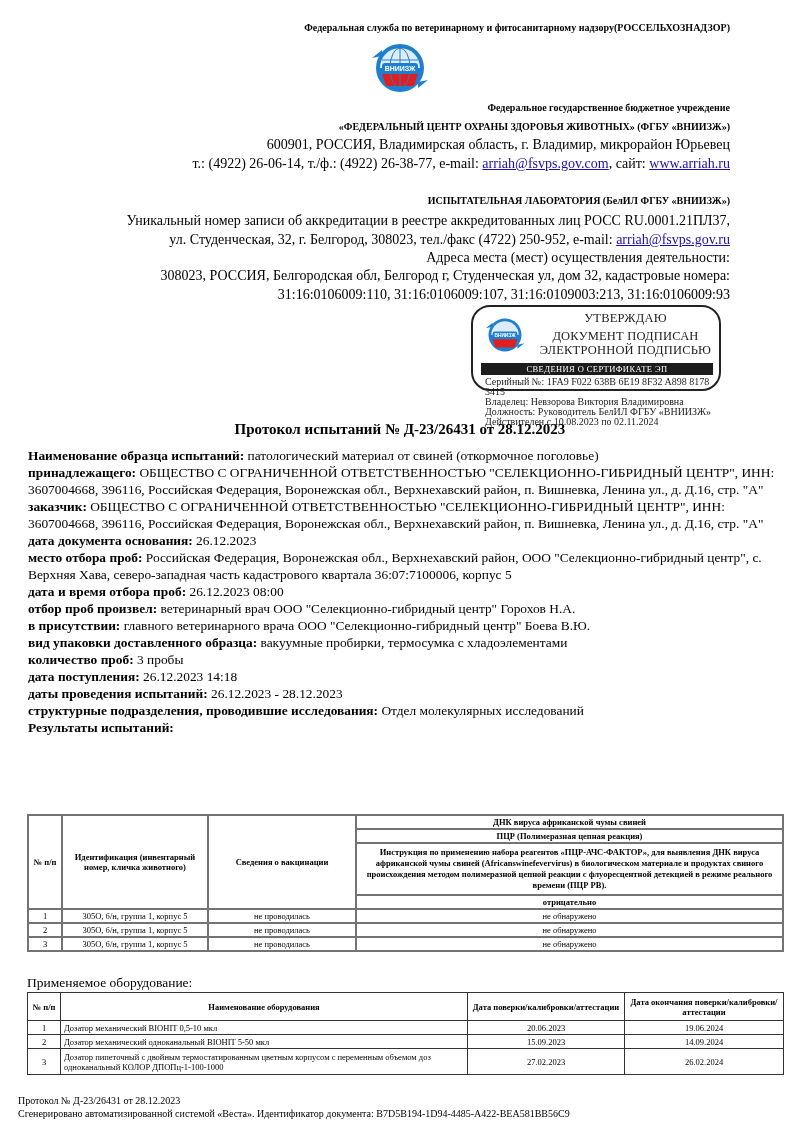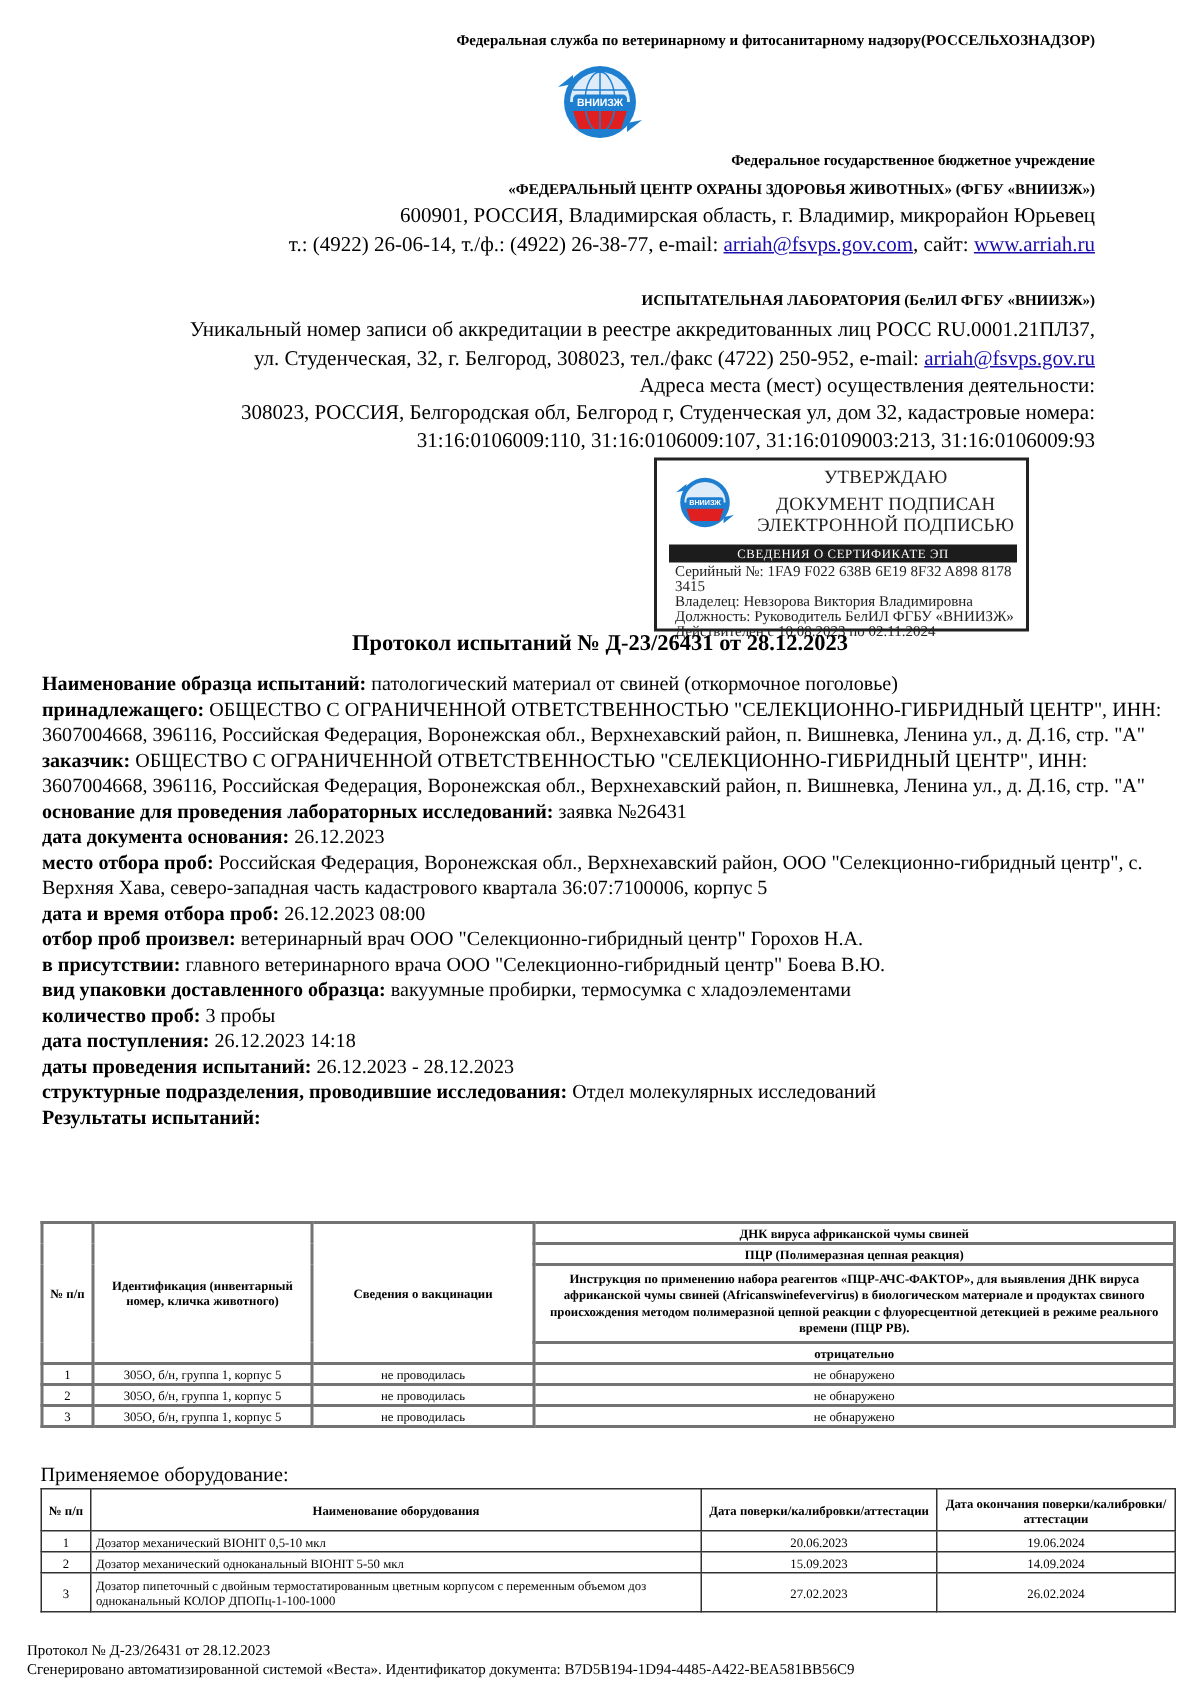--- a/index.html
+++ b/index.html
@@ -5,22 +5,22 @@
   html, body { margin: 0; padding: 0; background: #ffffff; }
   body { width: 800px; height: 1132px; position: relative; overflow: hidden;
          font-family: "Liberation Serif", serif; color: #000; }
   .abs { position: absolute; }
   .center { left: 0; width: 688px; text-align: right; margin-left: 42px; }
   .h-small { font-size: 10px; font-weight: bold; }
   .line10 { font-size: 14px; line-height: 14px; }
   a.lnk { color: #1a0dab; text-decoration: underline; }
   .logo { position: absolute; }
   
-  .stamp { position: absolute; left: 436px; top: 305px; width: 250px; height: 116px;
-           border: 2px solid #222; border-radius: 0; box-sizing: border-box; background: #fff; }
+  .stamp { position: absolute; left: 471px; top: 305px; width: 250px; height: 86px;
+           border: 2px solid #222; border-radius: 19px; box-sizing: border-box; background: #fff; }
   .stamp-title { position: absolute; left: 60px; width: 185px; text-align: center;
                  font-size: 12.5px; line-height: 14px; color: #222; letter-spacing: 0.2px; }
   .stamp-bar { position: absolute; left: 8px; top: 56px; width: 232px; height: 12px;
                background: #1c1c1c; color: #fff; font-size: 8.5px; text-align: center; line-height: 12px; letter-spacing: 0.4px; }
   .stamp-info { position: absolute; left: 12px; top: 70px; font-size: 10px; line-height: 10px; color: #222; }
   .protocol-title { position: absolute; left: 0; width: 800px; top: 421px; text-align: center;
                     font-size: 15px; font-weight: bold; }
   .fields { position: absolute; left: 28px; top: 447px; width: 752px; font-size: 13.4px; line-height: 17px; }
   .fields p { margin: 0; }
   .fields b { font-weight: bold; }
@@ -91,21 +91,20 @@
     <div>Действителен с 10.08.2023 по 02.11.2024</div>
   </div>
 </div>
 
 <div class="protocol-title">Протокол испытаний № Д-23/26431 от 28.12.2023</div>
 
 <div class="fields">
   <p><b>Наименование образца испытаний:</b><span> патологический материал от свиней (откормочное поголовье)</span></p>
   <p><b>принадлежащего:</b><span> ОБЩЕСТВО С ОГРАНИЧЕННОЙ ОТВЕТСТВЕННОСТЬЮ "СЕЛЕКЦИОННО-ГИБРИДНЫЙ ЦЕНТР", ИНН: 3607004668, 396116, Российская Федерация, Воронежская обл., Верхнехавский район, п. Вишневка, Ленина ул., д. Д.16, стр. "А"</span></p>
   <p><b>заказчик:</b><span> ОБЩЕСТВО С ОГРАНИЧЕННОЙ ОТВЕТСТВЕННОСТЬЮ "СЕЛЕКЦИОННО-ГИБРИДНЫЙ ЦЕНТР", ИНН: 3607004668, 396116, Российская Федерация, Воронежская обл., Верхнехавский район, п. Вишневка, Ленина ул., д. Д.16, стр. "А"</span></p>
-  <p><b>основание для проведения лабораторных исследований:</b><span> заявка №26431</span></p>
   <p><b>дата документа основания:</b><span> 26.12.2023</span></p>
   <p><b>место отбора проб:</b><span> Российская Федерация, Воронежская обл., Верхнехавский район, ООО "Селекционно-гибридный центр", с. Верхняя Хава, северо-западная часть кадастрового квартала 36:07:7100006, корпус 5</span></p>
   <p><b>дата и время отбора проб:</b><span> 26.12.2023 08:00</span></p>
   <p><b>отбор проб произвел:</b><span> ветеринарный врач ООО "Селекционно-гибридный центр" Горохов Н.А.</span></p>
   <p><b>в присутствии:</b><span> главного ветеринарного врача ООО "Селекционно-гибридный центр" Боева В.Ю.</span></p>
   <p><b>вид упаковки доставленного образца:</b><span> вакуумные пробирки, термосумка с хладоэлементами</span></p>
   <p><b>количество проб:</b><span> 3 пробы</span></p>
   <p><b>дата поступления:</b><span> 26.12.2023 14:18</span></p>
   <p><b>даты проведения испытаний:</b><span> 26.12.2023 - 28.12.2023</span></p>
   <p><b>структурные подразделения, проводившие исследования:</b><span> Отдел молекулярных исследований</span></p>

